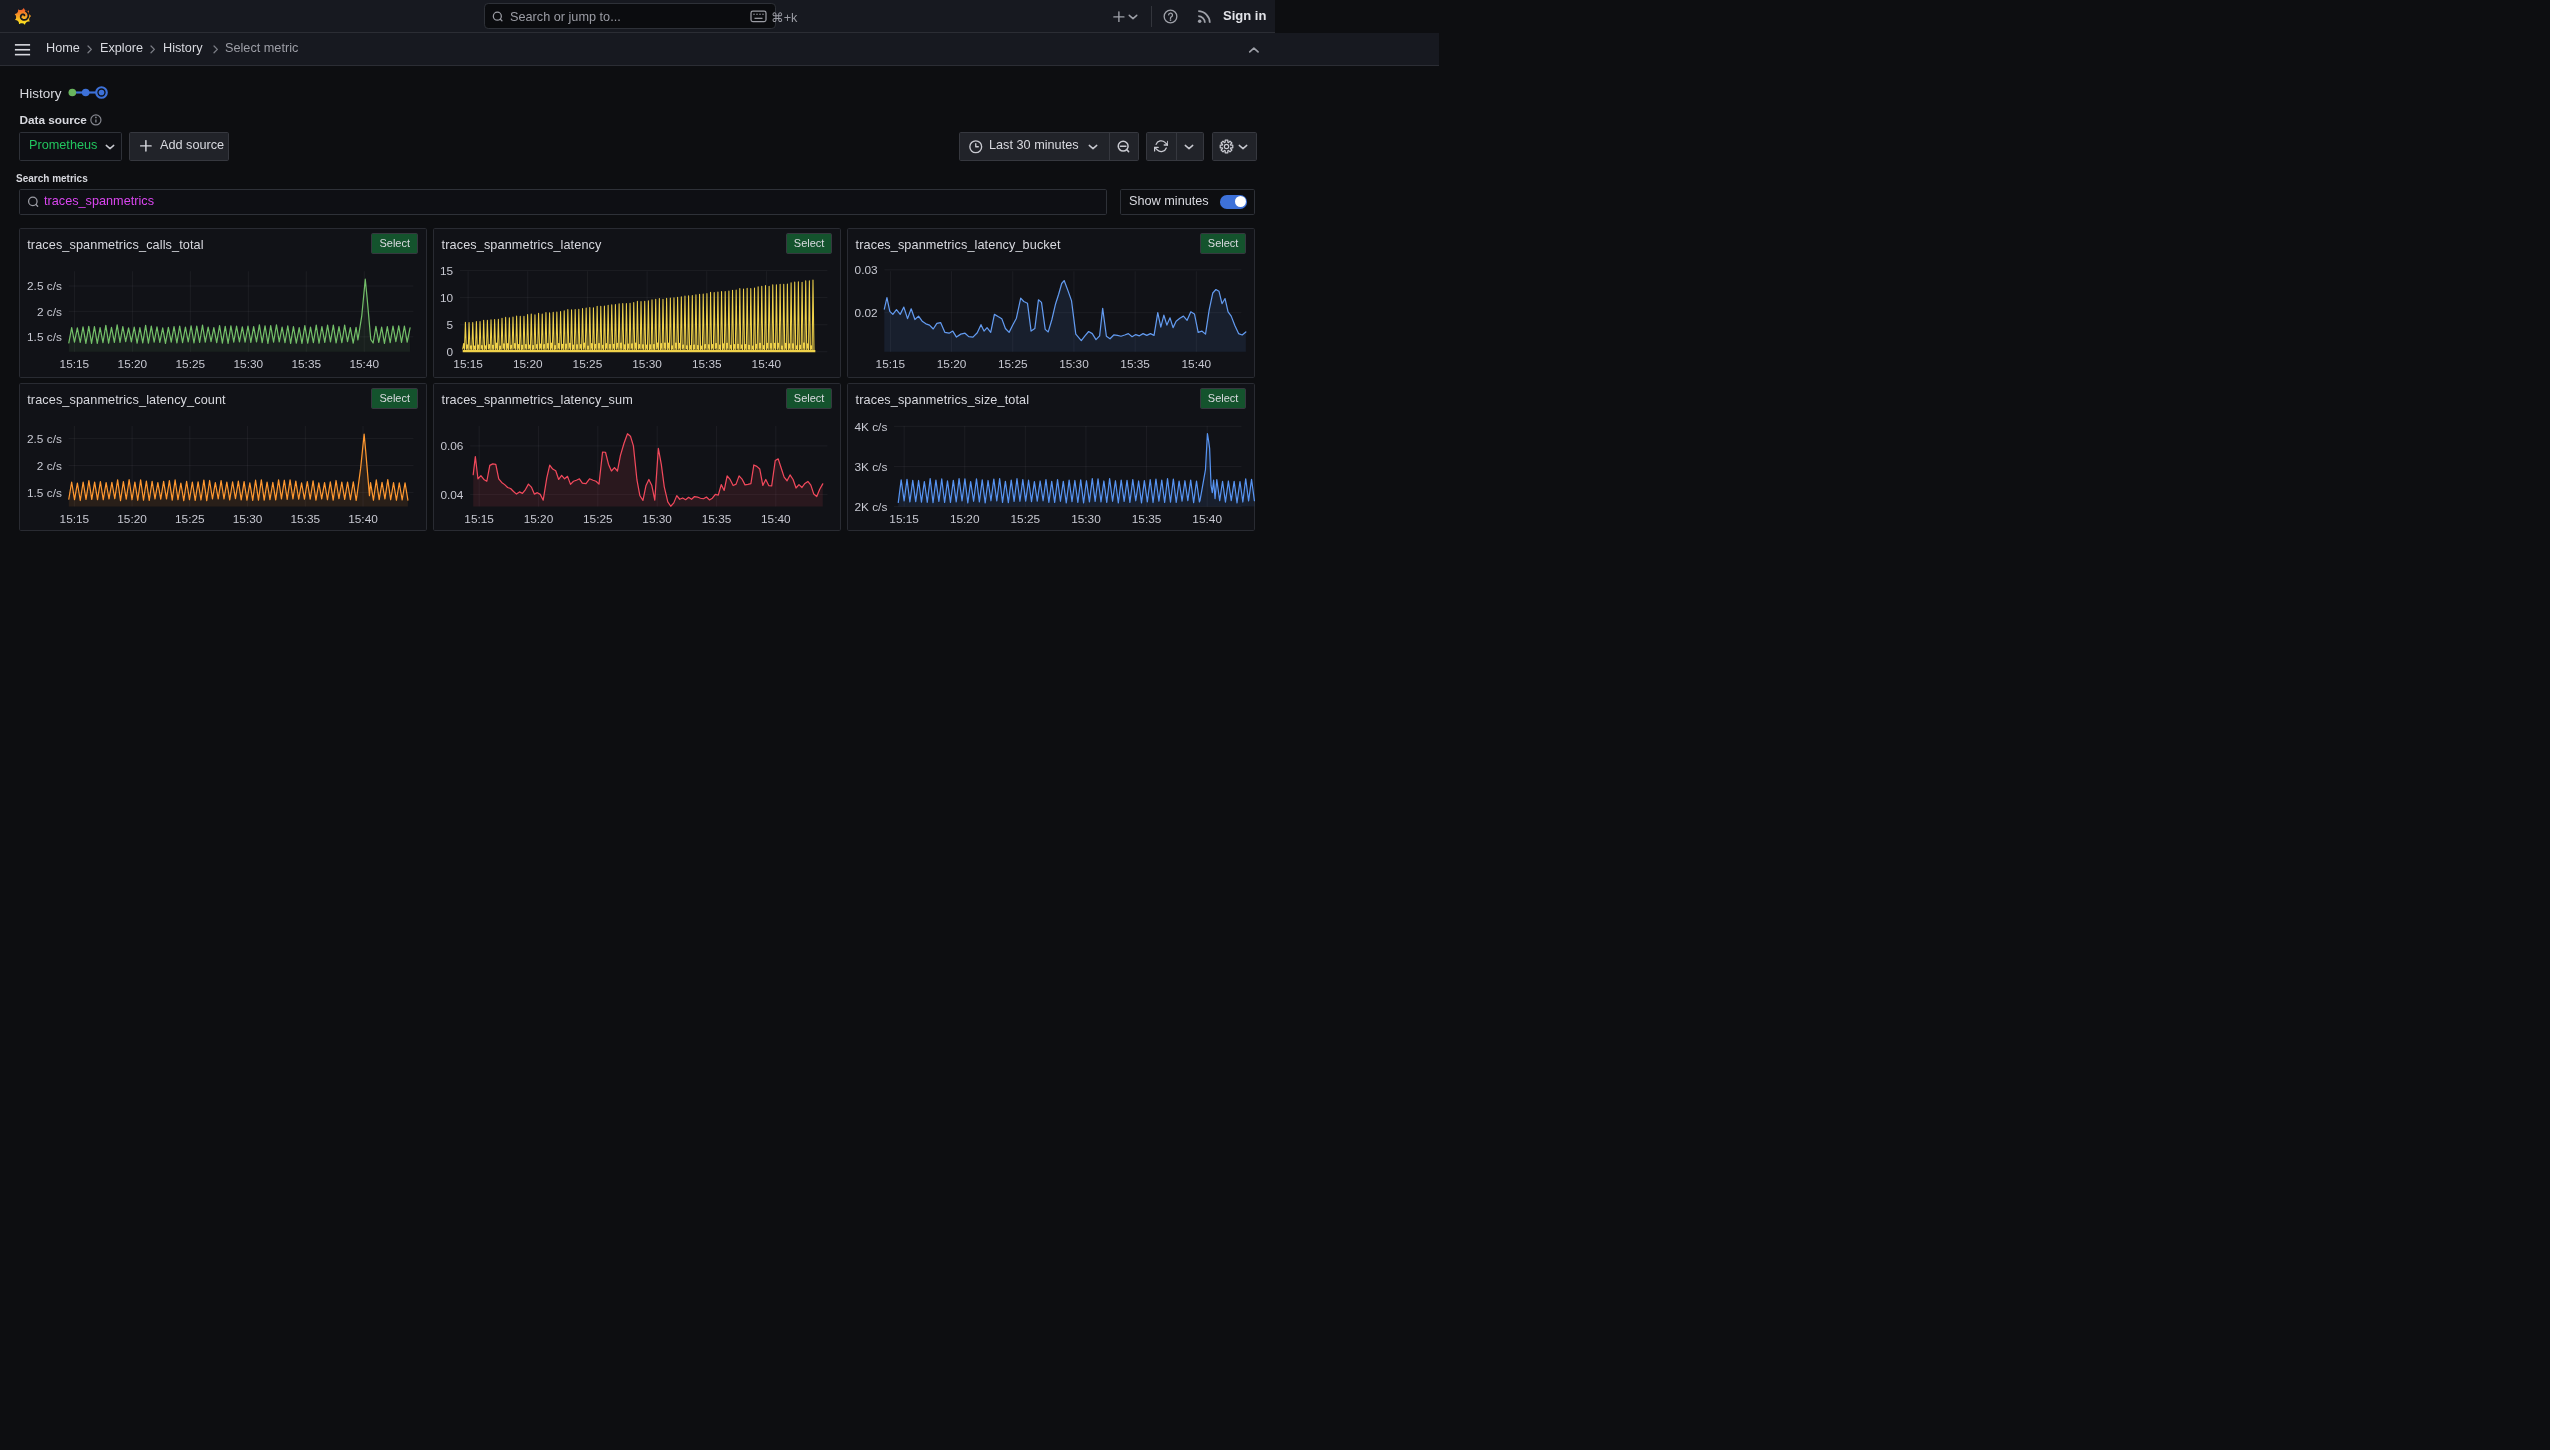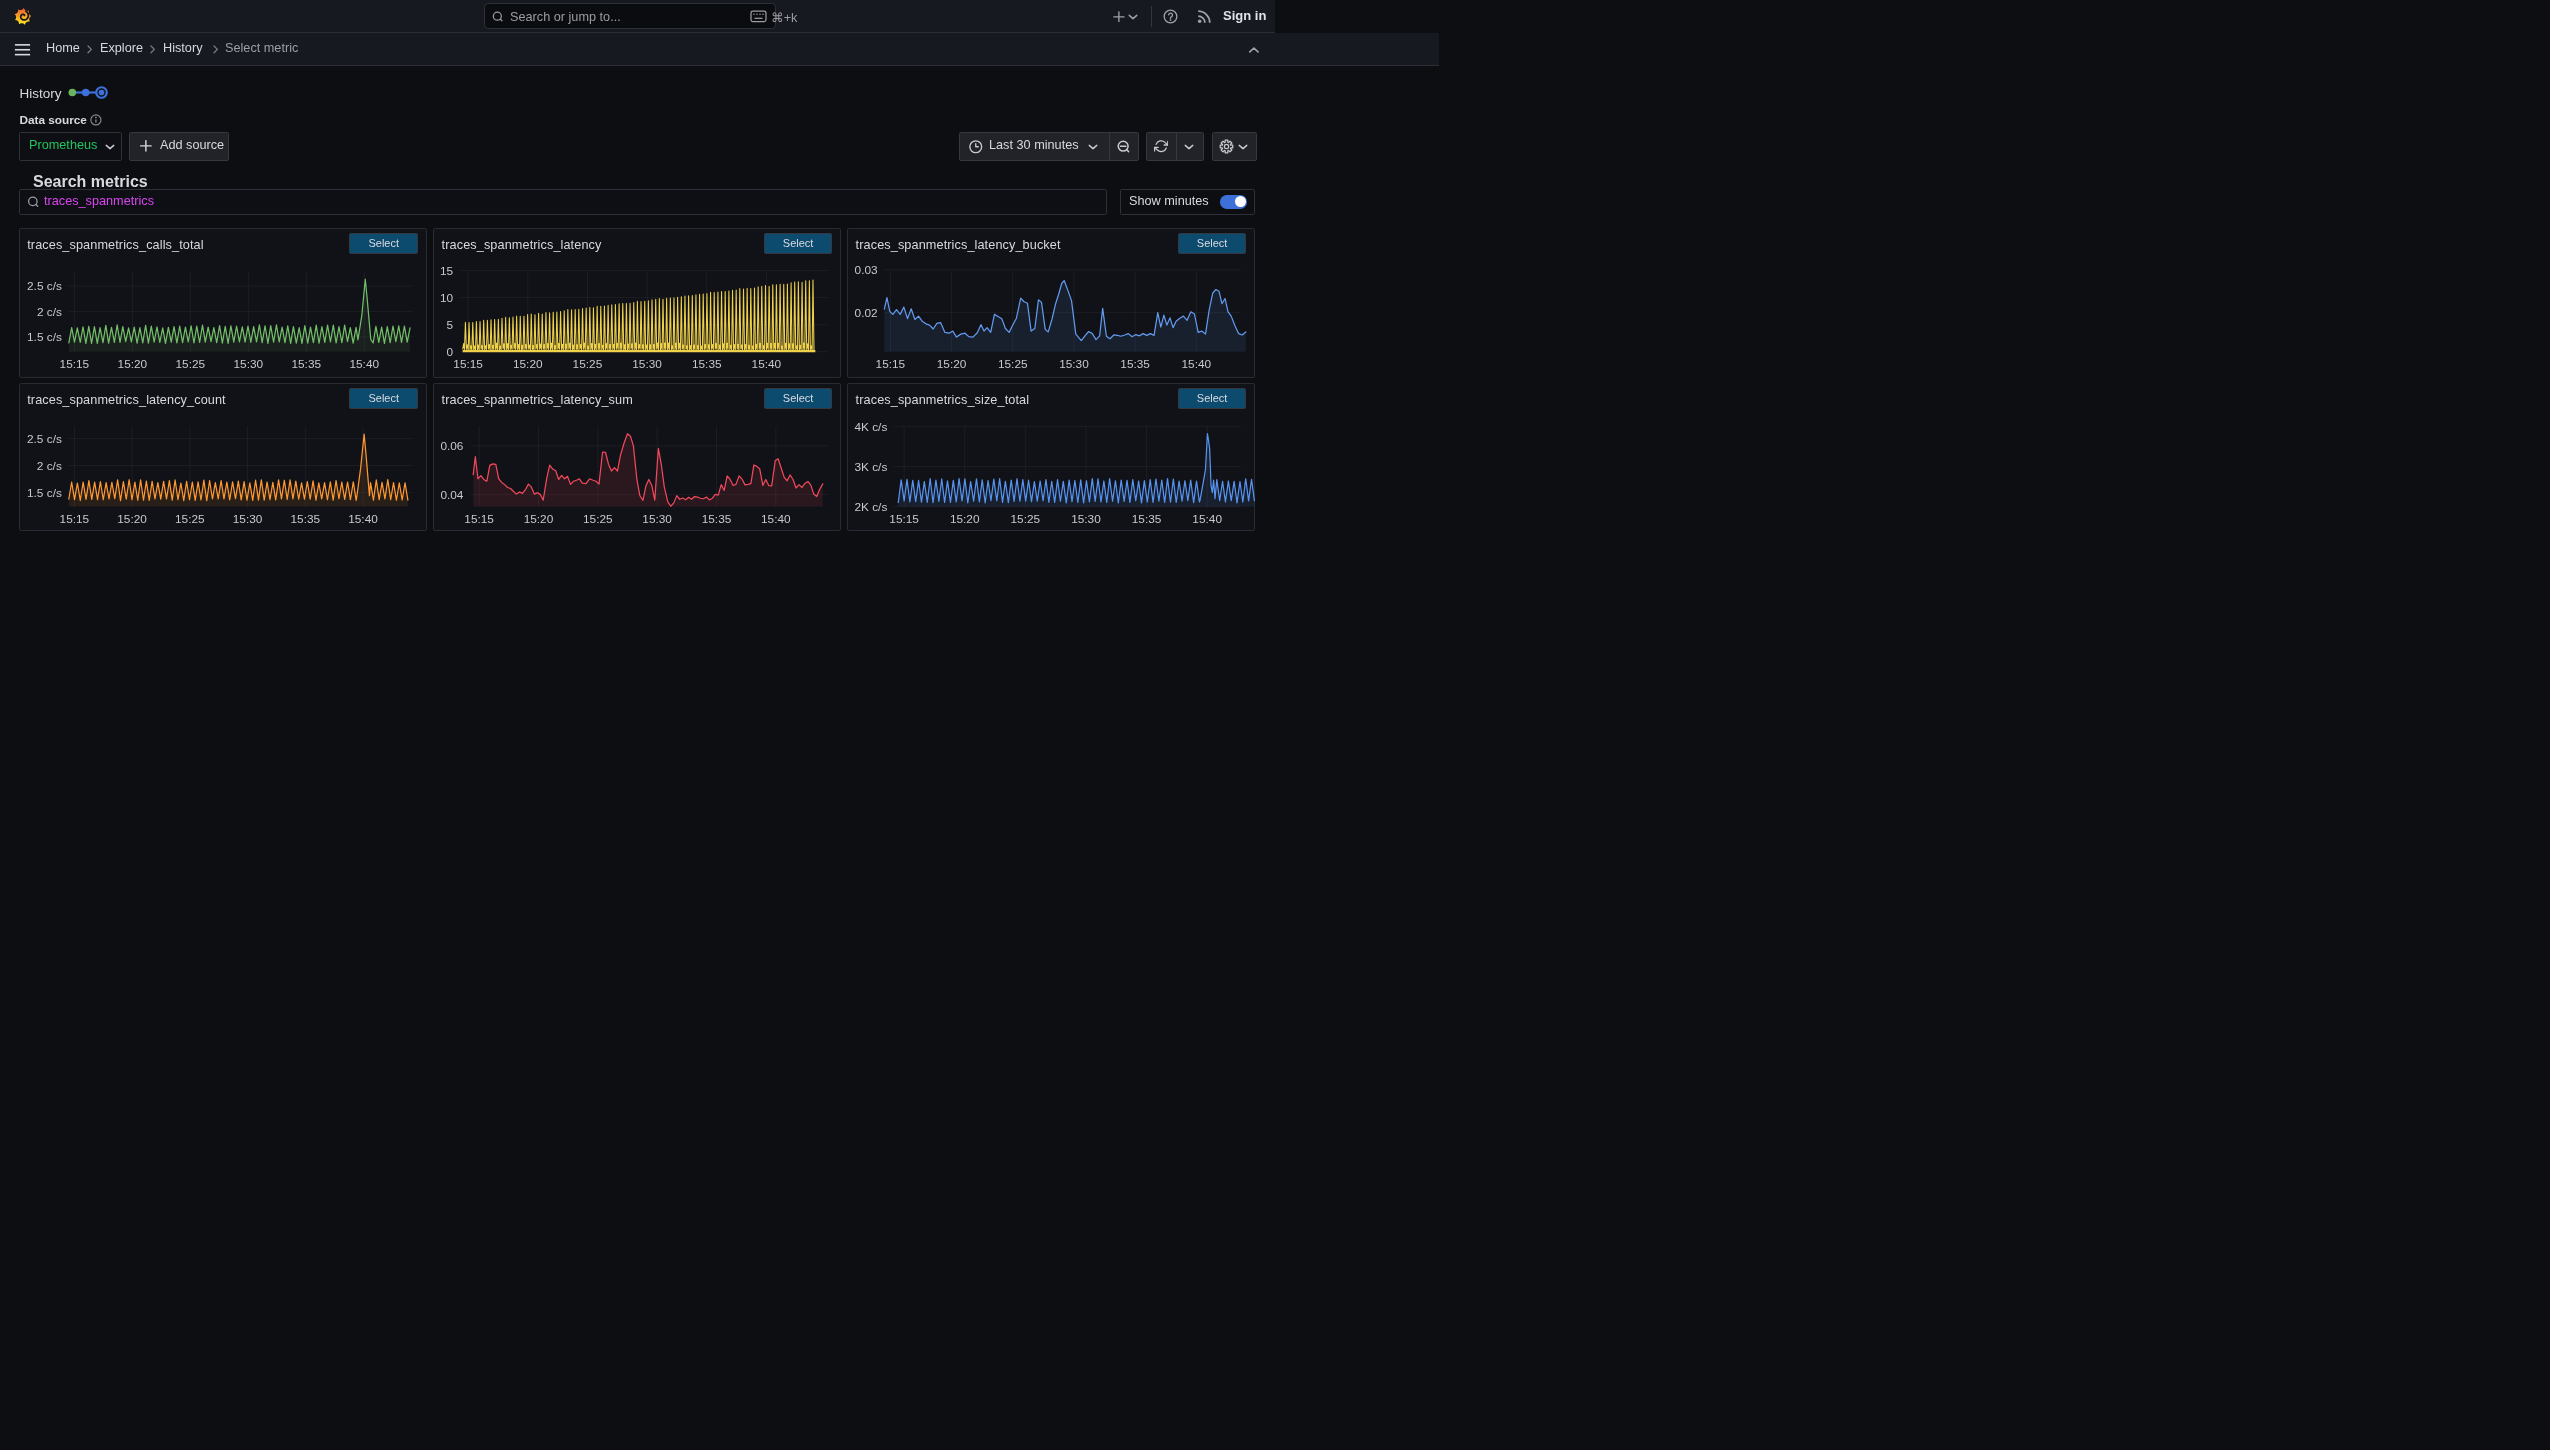--- a/index.html
+++ b/index.html
@@ -5,21 +5,21 @@
 #topnav{position:absolute;left:0;top:0;width:1275px;height:33px;background:#171920;border-bottom:0.8px solid #2b2d34}
 #crumb{position:absolute;left:0;top:33px;width:1439px;height:33px;background:#171920;border-bottom:0.8px solid #2b2d34}
 #content{position:absolute;left:0;top:67px;width:1275px;height:659px;background:#0d0e11}
 .sbox{position:absolute;left:484px;top:3.4px;width:292px;height:26px;background:#0b0c0f;border:0.8px solid #2e3138;border-radius:4.2px}
 .crumbtxt{font-size:12.7px;color:#d8d9df}
 .dim{color:#9d9ea6}
 .btn{position:absolute;background:#212329;border:0.8px solid #36383f;border-radius:1.7px}
 .inp{position:absolute;background:#0e0f14;border:0.8px solid #2e3138;border-radius:1.7px}
 .panel{position:absolute;background:#111217;border:0.8px solid #292b32;border-radius:1.7px}
 .ptitle{position:absolute;left:7.6px;top:9.3px;font-size:12.7px;font-weight:500;color:#d8d9df;letter-spacing:0.1px}
-.psel{position:absolute;right:7.6px;top:4.2px;height:20.7px;line-height:19.4px;padding:0 18px;font-size:11px;font-weight:500;color:#dadbe0;background:#0c4a6e;border:0.8px solid #36383f;border-radius:1.7px}
+.psel{position:absolute;right:7.6px;top:4.2px;height:20.7px;line-height:19.4px;padding:0 7px;font-size:11px;font-weight:500;color:#dadbe0;background:#14532d;border:0.8px solid #36383f;border-radius:1.7px}
 </style></head><body>
 <div id="topnav">
     <svg width="17.7" height="21" viewBox="0 0 100 104" style="position:absolute;left:13.5px;top:5.9px">
       <defs>
         <linearGradient id="lg" x1="0" y1="1" x2="0" y2="0">
           <stop offset="0" stop-color="#FCEE1F"></stop>
           <stop offset="1" stop-color="#F1582A"></stop>
         </linearGradient>
       </defs>
       <path fill="url(#lg)" d="M94.2 52.0 L91.7 53.5 L90.2 54.8 L89.8 56.2 L89.1 57.5 L88.3 58.8 L87.7 60.0 L87.1 61.2 L86.6 62.5 L86.3 63.8 L86.1 65.2 L86.0 66.6 L86.0 68.0 L85.9 69.5 L85.5 70.9 L85.8 72.7 L87.1 75.2 L88.4 77.9 L88.4 79.9 L86.7 80.7 L83.9 80.4 L81.0 79.9 L79.0 80.0 L77.8 80.8 L76.4 81.3 L75.0 81.8 L73.7 82.4 L72.5 82.9 L71.3 83.6 L70.2 84.4 L69.2 85.3 L68.2 86.3 L67.3 87.4 L66.2 88.5 L65.0 89.2 L64.1 90.9 L63.5 93.6 L62.8 96.5 L61.5 98.1 L59.7 97.6 L57.7 95.5 L55.8 93.3 L54.2 92.1 L52.8 91.9 L51.4 91.4 L50.0 90.9 L48.7 90.5 L47.3 90.1 L46.0 89.9 L44.7 89.8 L43.3 89.9 L41.9 90.0 L40.5 90.2 L39.0 90.4 L37.6 90.2 L35.9 90.9 L33.6 92.5 L31.2 94.3 L29.2 94.7 L28.1 93.2 L27.9 90.3 L27.9 87.4 L27.5 85.4 L26.5 84.4 L25.7 83.1 L25.0 81.8 L24.2 80.6 L23.4 79.5 L22.6 78.5 L21.6 77.6 L20.5 76.7 L19.4 75.9 L18.1 75.1 L16.9 74.3 L15.9 73.3 L14.2 72.7 L11.4 72.5 L8.4 72.3 L6.6 71.3 L6.8 69.5 L8.5 67.1 L10.3 64.9 L11.3 63.1 L11.2 61.7 L11.4 60.2 L11.7 58.8 L11.9 57.4 L12.0 56.0 L12.0 54.7 L11.8 53.3 L11.5 52.0 L11.2 50.6 L10.7 49.3 L10.3 47.8 L10.2 46.4 L9.3 44.8 L7.2 42.9 L5.1 40.8 L4.3 38.9 L5.7 37.6 L8.5 36.9 L11.3 36.4 L13.2 35.6 L14.0 34.5 L15.1 33.5 L16.3 32.5 L17.3 31.6 L18.3 30.6 L19.2 29.6 L19.9 28.5 L20.5 27.3 L21.1 26.0 L21.7 24.7 L22.3 23.3 L23.1 22.1 L23.4 20.3 L23.1 17.5 L22.8 14.6 L23.4 12.6 L25.3 12.5 L27.9 13.7 L30.4 15.2 L32.3 15.8 L33.7 15.5 L35.2 15.4 L36.7 15.4 L38.1 15.4 L39.5 15.2 L40.8 15.0 L42.1 14.6 L43.3 14.1 L44.6 13.5 L45.9 12.8 L47.2 12.2 L48.6 11.9 L50.0 10.6 L51.5 8.3 L53.2 5.8 L55.0 4.8 L56.5 5.8 L57.7 8.5 L58.7 11.2 L59.7 12.9 L61.0 13.5 L62.2 14.5 L63.3 15.4 L64.4 16.3 L65.6 17.1 L66.7 17.7 L67.9 18.3 L69.2 18.7 L70.6 19.0 L72.0 19.4 L73.5 19.7 L74.7 20.3 L76.6 20.3 L79.3 19.5 L82.1 18.7 L84.2 19.0 L84.6 20.8 L83.9 23.6 L82.9 26.3 L82.6 28.3 L83.2 29.6 L83.5 31.1 L83.7 32.5 L84.0 33.9 L84.4 35.2 L84.8 36.5 L85.4 37.7 L86.1 38.8 L87.0 40.0 L87.8 41.1 L88.8 42.3 L89.3 43.6 L90.7 44.8 L93.3 45.9 L96.0 47.2 L97.4 48.7 L96.6 50.4 Z"></path>
@@ -138,21 +138,21 @@
       <path d="M1.5 4.02 l4.5 3.96 l4.5 -3.96" fill="none" stroke="#c9cad1" stroke-width="1.7" stroke-linecap="round" stroke-linejoin="round"></path>
     </svg>
     <div class="btn" style="left:1212px;top:65px;width:45px;height:29px"></div>
     <svg width="15" height="15" viewBox="0 0 18 18" style="position:absolute;left:1219px;top:72px">
       <path d="M16.53 7.39 L16.53 10.61 L14.07 10.54 L13.68 11.49 L15.46 13.19 L13.19 15.46 L11.50 13.68 L10.54 14.07 L10.61 16.53 L7.39 16.53 L7.46 14.07 L6.51 13.68 L4.81 15.46 L2.54 13.19 L4.32 11.50 L3.93 10.54 L1.47 10.61 L1.47 7.39 L3.93 7.46 L4.32 6.51 L2.54 4.81 L4.81 2.54 L6.50 4.32 L7.46 3.93 L7.39 1.47 L10.61 1.47 L10.54 3.93 L11.49 4.32 L13.19 2.54 L15.46 4.81 L13.68 6.50 L14.07 7.46 Z" fill="none" stroke="#c9cad1" stroke-width="1.5" stroke-linejoin="round"></path>
       <circle cx="9" cy="9" r="2.6" fill="none" stroke="#c9cad1" stroke-width="1.5"></circle>
     </svg>
     <svg width="10" height="10" viewBox="0 0 12 12" style="position:absolute;left:1238px;top:75px">
       <path d="M1.5 4.02 l4.5 3.96 l4.5 -3.96" fill="none" stroke="#c9cad1" stroke-width="1.7" stroke-linecap="round" stroke-linejoin="round"></path>
     </svg>
-    <span style="position:absolute;left:33px;top:106px;font-size:16px;font-weight:700;color:#d8d9df">Search metrics</span>
+    <span style="position:absolute;left:16px;top:106px;font-size:10px;font-weight:700;color:#d8d9df">Search metrics</span>
     <div class="inp" style="left:18.6px;top:122px;width:1088px;height:26px"></div>
     <svg width="22" height="22" viewBox="0 0 26 26" style="position:absolute;left:22px;top:124px">
       <circle cx="12.8" cy="12.3" r="5.0" fill="none" stroke="#9b9ca4" stroke-width="1.5"></circle>
       <line x1="16.5" y1="16.0" x2="18.5" y2="18.0" stroke="#9b9ca4" stroke-width="1.5" stroke-linecap="round"></line>
     </svg>
     <span style="position:absolute;left:44px;top:127px;font-size:12.7px;color:#d946ef">traces_spanmetrics</span>
     <div style="position:absolute;left:1120px;top:122px;width:135px;height:26px;border:0.8px solid #2e3138;border-radius:1.7px"></div>
     <span style="position:absolute;left:1129px;top:127px;font-size:12.7px;color:#d8d9df">Show minutes</span>
     <div style="position:absolute;left:1220px;top:128px;width:27px;height:13.5px;border-radius:6.8px;background:#3d71d9"></div>
     <div style="position:absolute;left:1235px;top:129px;width:11px;height:11px;border-radius:50%;background:#fff"></div>

